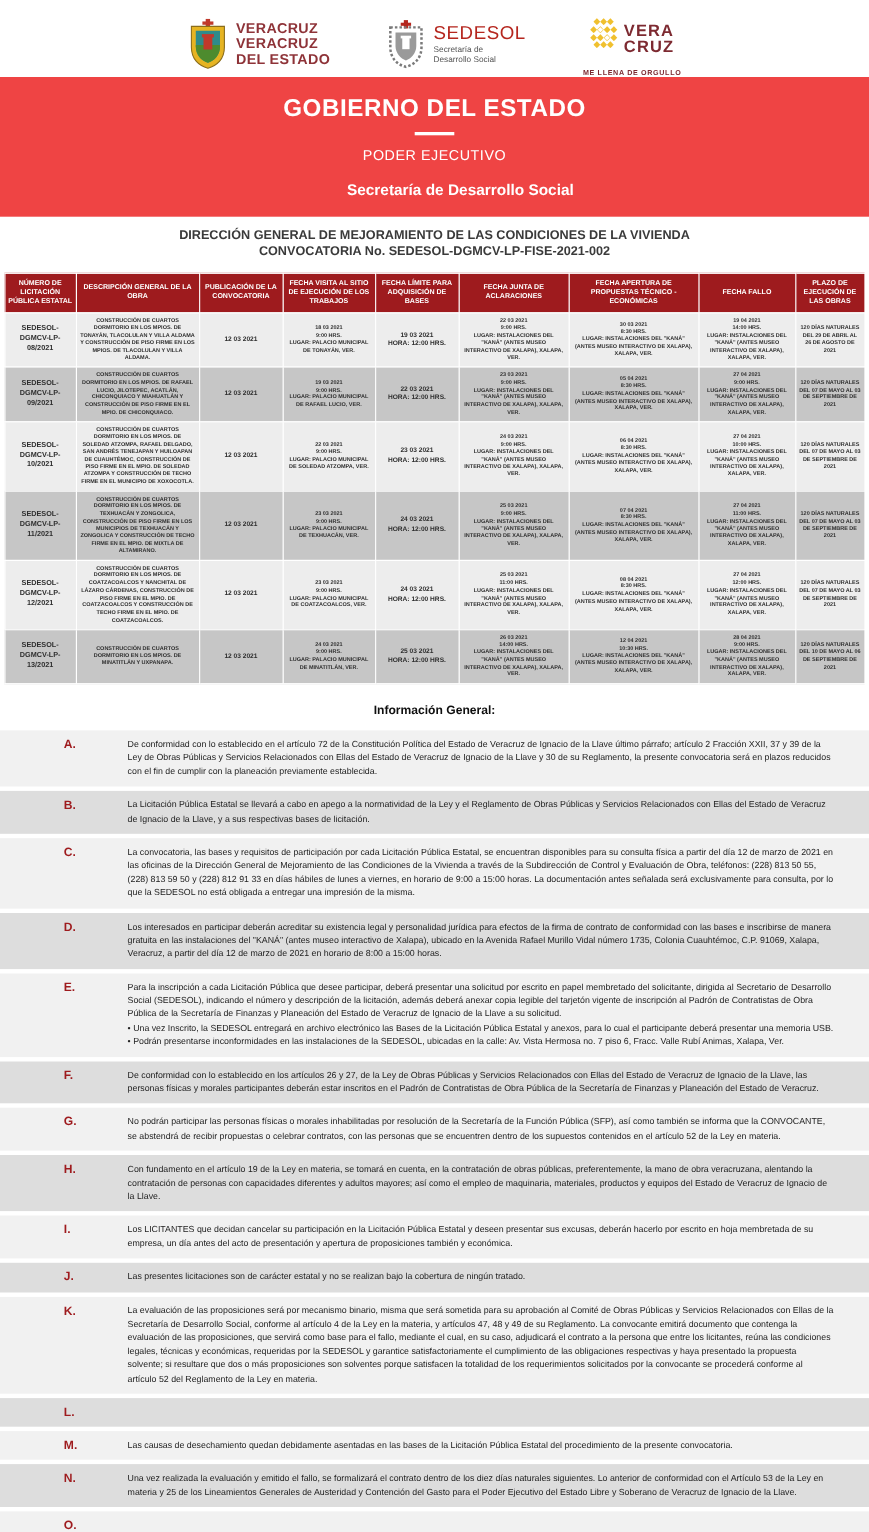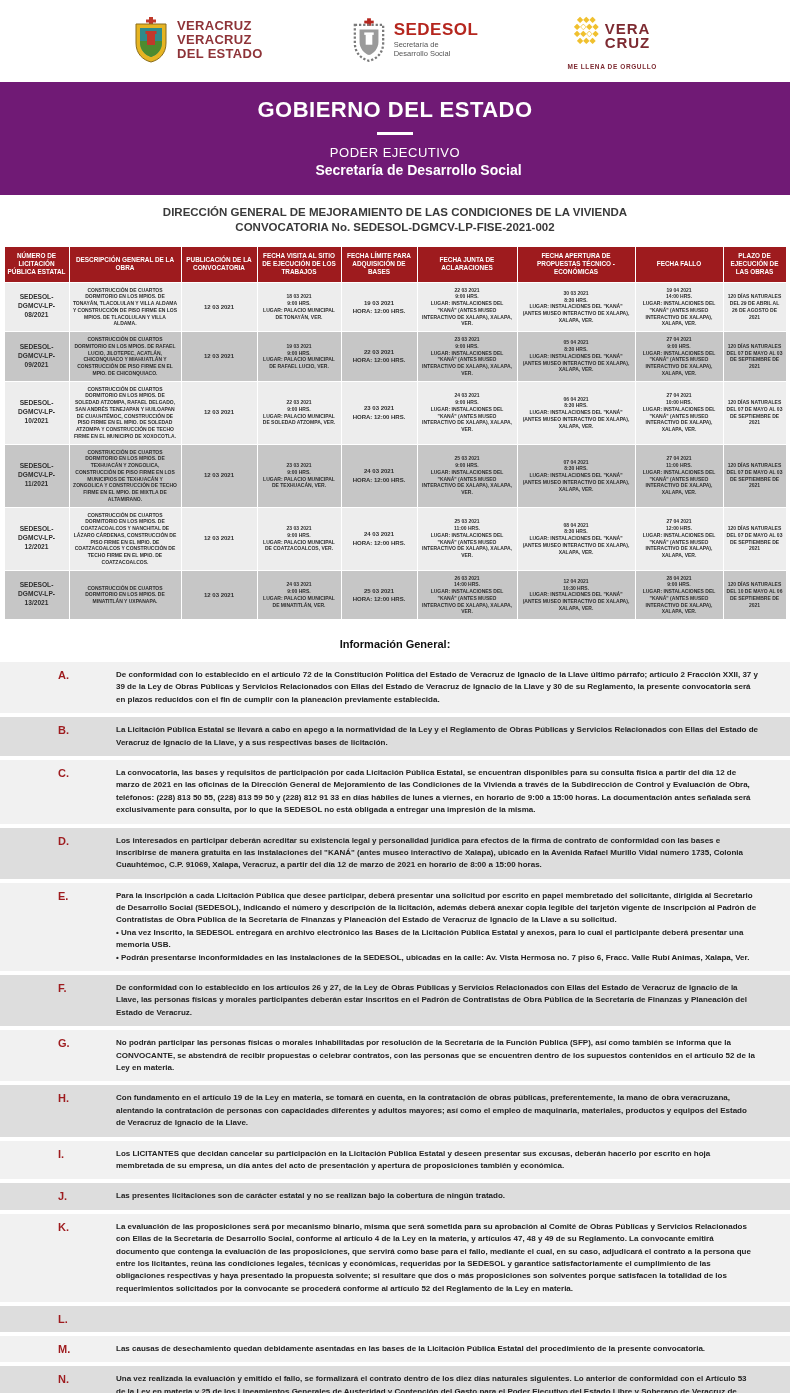--- a/index.html
+++ b/index.html
@@ -1,56 +1,56 @@
 <!DOCTYPE html>
 <html><head>
 <meta charset="utf-8">
 <style>
   html,body{margin:0;padding:0;}
   body{width:790px;background:#ffffff;font-family:"Liberation Sans",sans-serif;color:#222;}
   .page{width:790px;}
 
   
-  .logo-bar{display:flex;justify-content:center;align-items:center;gap:89px;padding:10px 0 12px;}
+  .logo-bar{display:flex;justify-content:center;align-items:center;gap:52px;padding:10px 0 0;}
   .logo{display:flex;align-items:center;gap:8px;}
   .logo-left-text{color:#8e3338;font-weight:bold;font-size:13px;line-height:1.05;letter-spacing:.3px;}
-  .logo-center-text .sede{color:#b5261e;font-weight:bold;font-size:17px;letter-spacing:.5px;line-height:1;}
+  .logo-center-text .sede{color:#b5261e;font-weight:normal;font-size:17px;letter-spacing:.5px;line-height:1;}
   .logo-center-text .sub{color:#555;font-size:7.5px;line-height:1.25;margin-top:2px;}
   .logo-right{display:flex;flex-direction:column;align-items:center;}
   .logo-right-row{display:flex;align-items:center;gap:6px;}
   .vc-text{color:#7d2a31;font-weight:bold;font-size:15px;line-height:.95;letter-spacing:1px;margin-top:12px;}
   .vc-tag{color:#7d2a31;font-weight:bold;font-size:6.5px;letter-spacing:.6px;margin-top:4px;}
   .diamonds{color:#f0c02e;font-size:8px;line-height:.9;text-align:center;}
 
   
-  .banner{background:#701a75;color:#fff;text-align:center;padding:15px 0 17px;}
+  .banner{background:#ef4444;color:#fff;text-align:center;padding:15px 0 17px;}
   .banner-title{font-size:22px;font-weight:bold;letter-spacing:.5px;}
   .banner-divider{width:36px;height:3px;background:#fff;margin:9px auto 10px;}
   .banner-sub1{font-size:13px;letter-spacing:.5px;}
-  .banner-sub2{font-size:14px;font-weight:bold;margin-top:2px;padding-left:47px;}
+  .banner-sub2{font-size:14px;font-weight:bold;margin-top:16px;padding-left:47px;}
 
   .doc-title{ text-align:center;margin-top:10px;font-weight:bold;color:#3a3a3a;font-size:11.5px;line-height:1.35;}
 
   
   table{width:782px;margin:10px auto 0;border-collapse:collapse;table-layout:fixed;}
   th{background:#9e1b1e;color:#fff;font-size:6.4px;font-weight:bold;padding:5px 2px;border:1.5px solid #fff;text-transform:uppercase;line-height:1.3;}
   td{font-size:5px;font-weight:bold;padding:4px 3px;text-align:center;vertical-align:middle;color:#2e2e2e;white-space:pre-line;border:1.5px solid #fff;line-height:1.35;}
   td.col-numero{font-size:6.6px;}
   td.col-publicacion,td.col-limite{font-size:6px;}
   tr.row-light{background:#ededed;}
   tr.row-dark{background:#c6c6c6;}
 
   
   .info-title{text-align:center;font-size:11px;font-weight:bold;color:#101010;margin:18px 0 12px;}
   .info-list{width:790px;}
   .info-item{display:flex;align-items:flex-start;padding:7px 32px 7px 58px;margin-bottom:4px;box-sizing:border-box;}
   .band-light{background:#f1f1f1;}
   .band-dark{background:#dddddd;}
   .item-letter{color:#9e1b1e;font-weight:bold;font-size:11px;width:58px;flex:none;}
-  .item-text{font-size:8px;line-height:1.55;color:#222;white-space:pre-line;font-weight:bold;}
+  .item-text{font-size:8px;line-height:1.55;color:#222;white-space:pre-line;}
 </style>
 </head>
 <body>
 
 <div class="page">
 
   <div class="logo-bar">
     <div class="logo">
       <svg width="36" height="46" viewBox="0 0 36 46">
         <rect x="16" y="0" width="4" height="8" fill="#c0392b"></rect>

